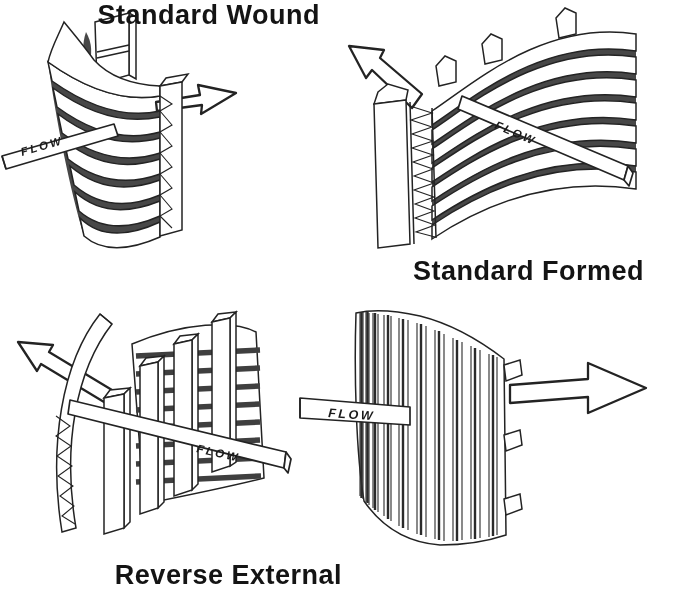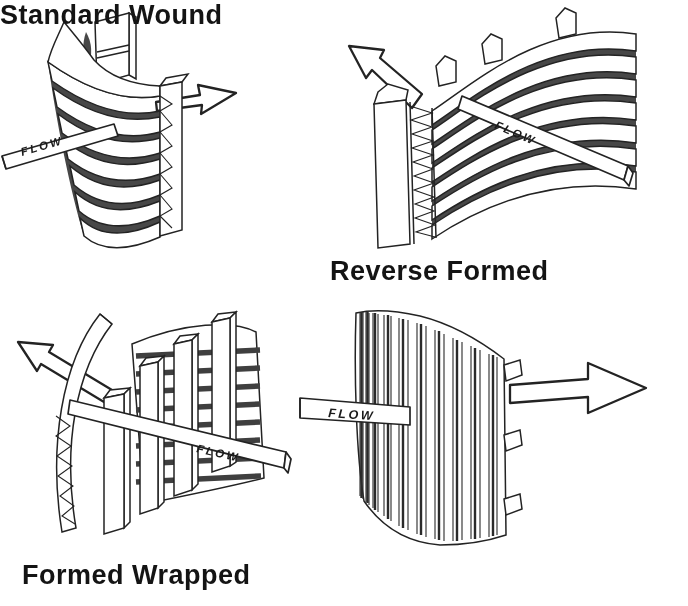--- a/index.html
+++ b/index.html
@@ -1,20 +1,20 @@
 <!DOCTYPE html>
 <html><head>
 <meta charset="utf-8">
 <style>
   html,body{margin:0;padding:0;background:#fff;}
   .canvas{position:relative;width:688px;height:606px;background:#ffffff;overflow:hidden;
           font-family:"Liberation Sans", sans-serif;}
   .panel-svg{position:absolute;}
   .caption{position:absolute;font-weight:bold;font-size:27px;color:#141414;
-           text-align:left;letter-spacing:.5px;white-space:nowrap;}
+           text-align:right;letter-spacing:.5px;white-space:nowrap;}
   svg .ln{fill:none;stroke:#232323;stroke-width:1.5;}
   svg .wt{fill:#ffffff;stroke:#232323;stroke-width:1.5;}
   svg .dk{fill:#474747;stroke:none;}
   svg .arrow{fill:#ffffff;stroke:#232323;stroke-width:2.3;stroke-linejoin:round;}
   svg .ribbon{fill:#ffffff;stroke:#232323;stroke-width:1.7;stroke-linejoin:round;}
   svg .flowtxt{font-family:"Liberation Sans",sans-serif;font-size:11.5px;font-weight:bold;
                font-style:italic;letter-spacing:2.5px;fill:#1a1a1a;}
   svg .zig{fill:none;stroke:#232323;stroke-width:1.1;}
   svg .slat{stroke:#2a2a2a;fill:none;}
 </style>
@@ -81,21 +81,21 @@
     <g>
       <polygon class="arrow" points="5,40 40,44 36,52 78,88 68,102 28,64 22,72"></polygon>
     </g>
     <g>
       <polygon class="wt" points="34,86 44,78 64,84 62,94 30,98"></polygon>
       <polygon class="wt" points="30,98 62,94 66,238 34,242"></polygon>
       <path class="ln" d="M66,96 L70,238 M88,102 L92,232"></path>
       <path class="zig" d="M66,100 L88,107 L67,114 L88,121 L68,128 L89,135 L68,142 L89,149 L69,156 L89,163 L70,170 L90,177 L70,184 L90,191 L71,198 L90,205 L71,212 L91,219 L72,226 L91,231"></path>
     </g>
   </svg>
-  <div class="caption" style="left:330px;top:256px;width:314px">Reverse Formed</div>
+  <div class="caption" style="left:330px;top:256px;width:314px">Standard Formed</div>
 
   <svg class="panel-svg" style="left:4px;top:306px" width="302" height="247" viewBox="0 0 302 247">
     <g>
       <path class="wt" d="M128,38 C180,16 230,14 252,26 L260,172 C220,182 170,192 140,198 Z"></path>
       <path d="M132,50 L256,44 M132,68 L256,62 M132,86 L256,80 M132,104 L256,98 M132,122 L256,116 M132,140 L256,134 M132,158 L256,152 M132,176 L257,170" stroke="#3f3f3f" stroke-width="5.5" fill="none"></path>
     </g>
     <g>
       <polygon class="wt" points="208,16 214,8 232,6 226,12"></polygon>
       <polygon class="wt" points="226,12 232,6 232,156 226,160"></polygon>
       <polygon class="wt" points="208,16 226,12 226,160 208,166"></polygon>
@@ -122,21 +122,21 @@
       <polygon class="wt" points="100,92 106,84 126,82 120,88"></polygon>
       <polygon class="wt" points="120,88 126,82 126,216 120,222"></polygon>
       <polygon class="wt" points="100,92 120,88 120,222 100,228"></polygon>
     </g>
     <g>
       <polygon class="ribbon" points="66,94 282,146 280,162 64,108"></polygon>
       <polygon class="ribbon" points="282,146 287,153 284,167 280,162"></polygon>
       <text class="flowtxt" transform="translate(192,146) rotate(13)">FLOW</text>
     </g>
   </svg>
-  <div class="caption" style="left:22px;top:560px;width:320px">Formed Wrapped</div>
+  <div class="caption" style="left:22px;top:560px;width:320px">Reverse External</div>
 
   <svg class="panel-svg" style="left:298px;top:303px" width="360" height="254" viewBox="0 0 360 254">
     <g>
       <path class="wt" d="M58,10 C75,6 100,8 122,13 C150,20 180,36 206,56 L208,232 C190,238 165,242 142,242 C115,240 88,230 66,198 C58,150 56,70 58,10 Z" stroke-width="1.8"></path>
       <path class="slat" stroke-width="1.1" d="M62,9 L62,193 M65,9 L65,196 M68,9 L68,199 M71,10 L71,202 M75,10 L75,205 M80,11 L80,209 M86,12 L86,213 M93,13 L93,218 M101,15 L101,223 M110,17 L110,227 M119,20 L119,231 M128,23 L128,234 M137,27 L137,236 M146,31 L146,238 M155,35 L155,238 M164,39 L164,237 M173,43 L173,236 M182,47 L182,235 M191,51 L191,234 M199,54 L199,232"></path>
       <path class="slat" stroke-width="2.4" stroke="#333333" d="M63.5,9 L63.5,195 M69.5,9 L69.5,200 M77,10 L77,207 M90,12 L90,216 M105,16 L105,225 M123,21 L123,232 M141,28 L141,237 M159,37 L159,238 M177,45 L177,236 M195,52 L195,233"></path>
     </g>
     <g>
       <polygon class="wt" points="206,62 222,57 224,72 208,78"></polygon>
       <polygon class="wt" points="206,132 222,127 224,142 208,148"></polygon>

